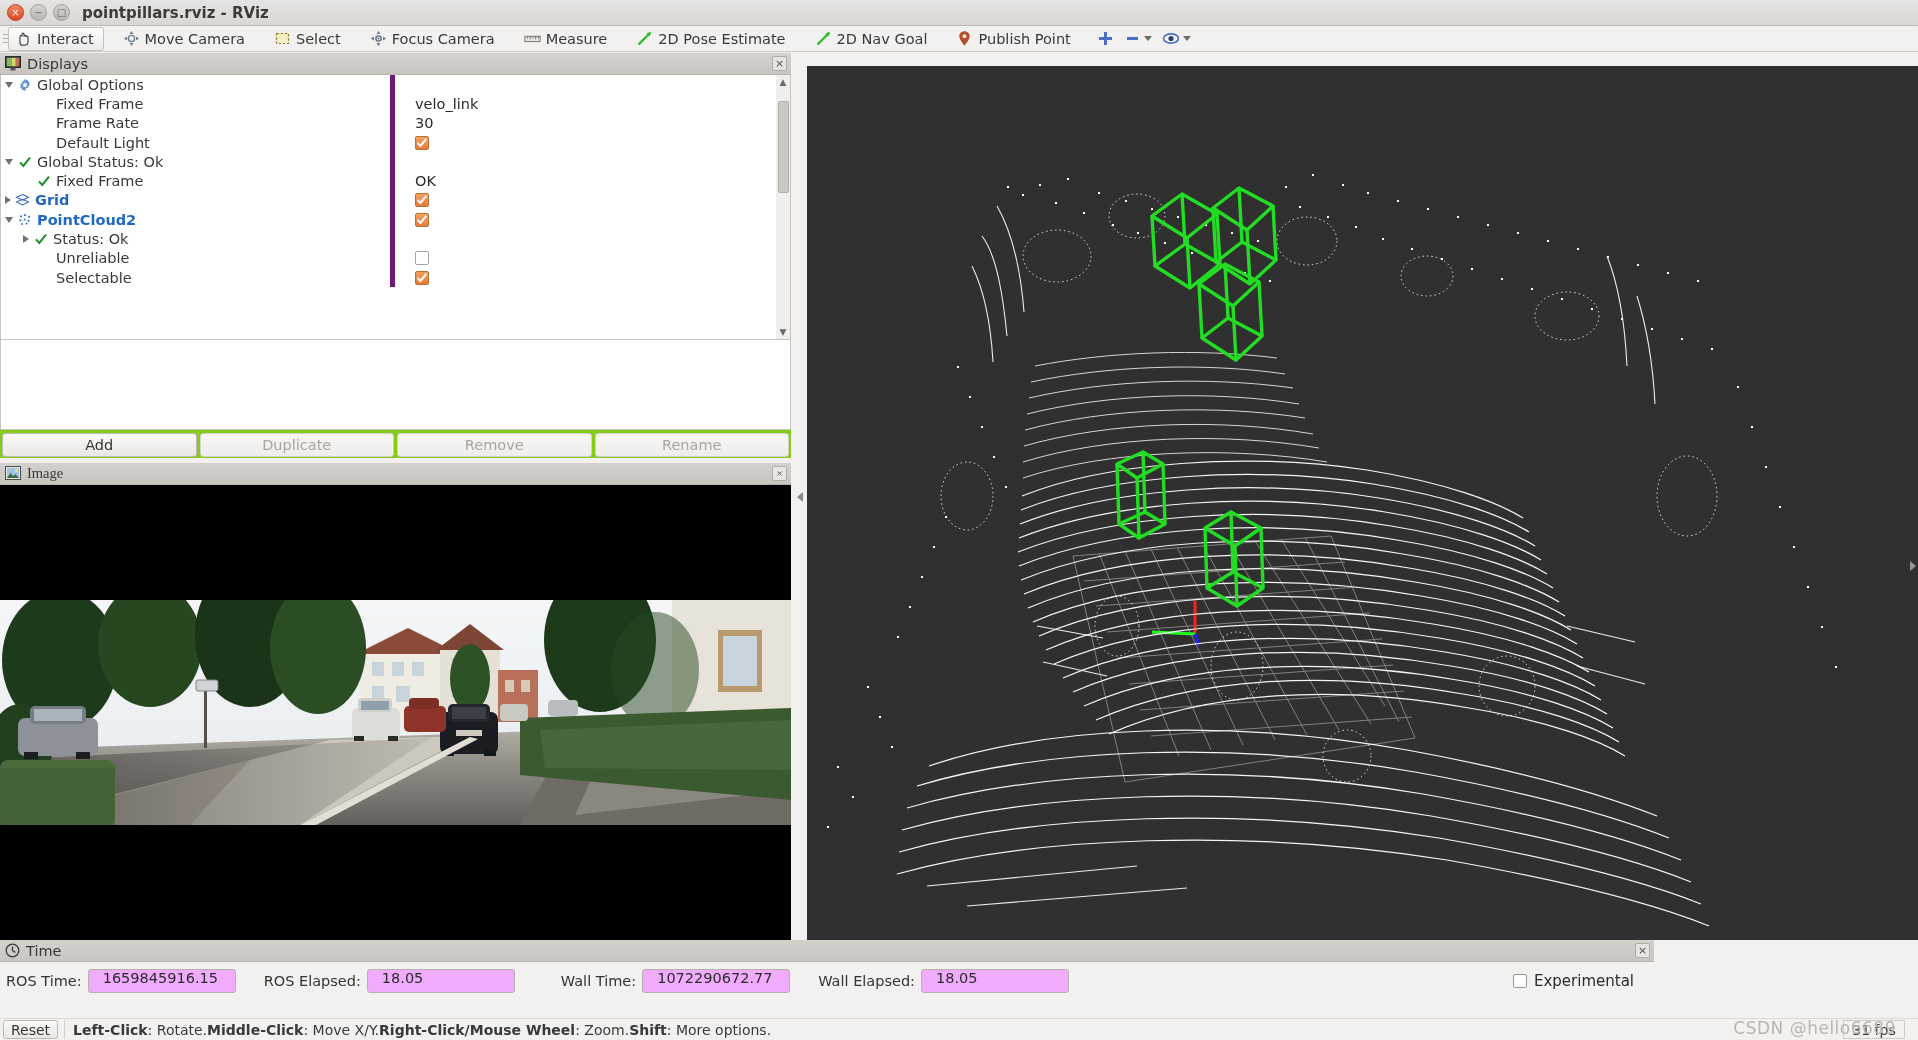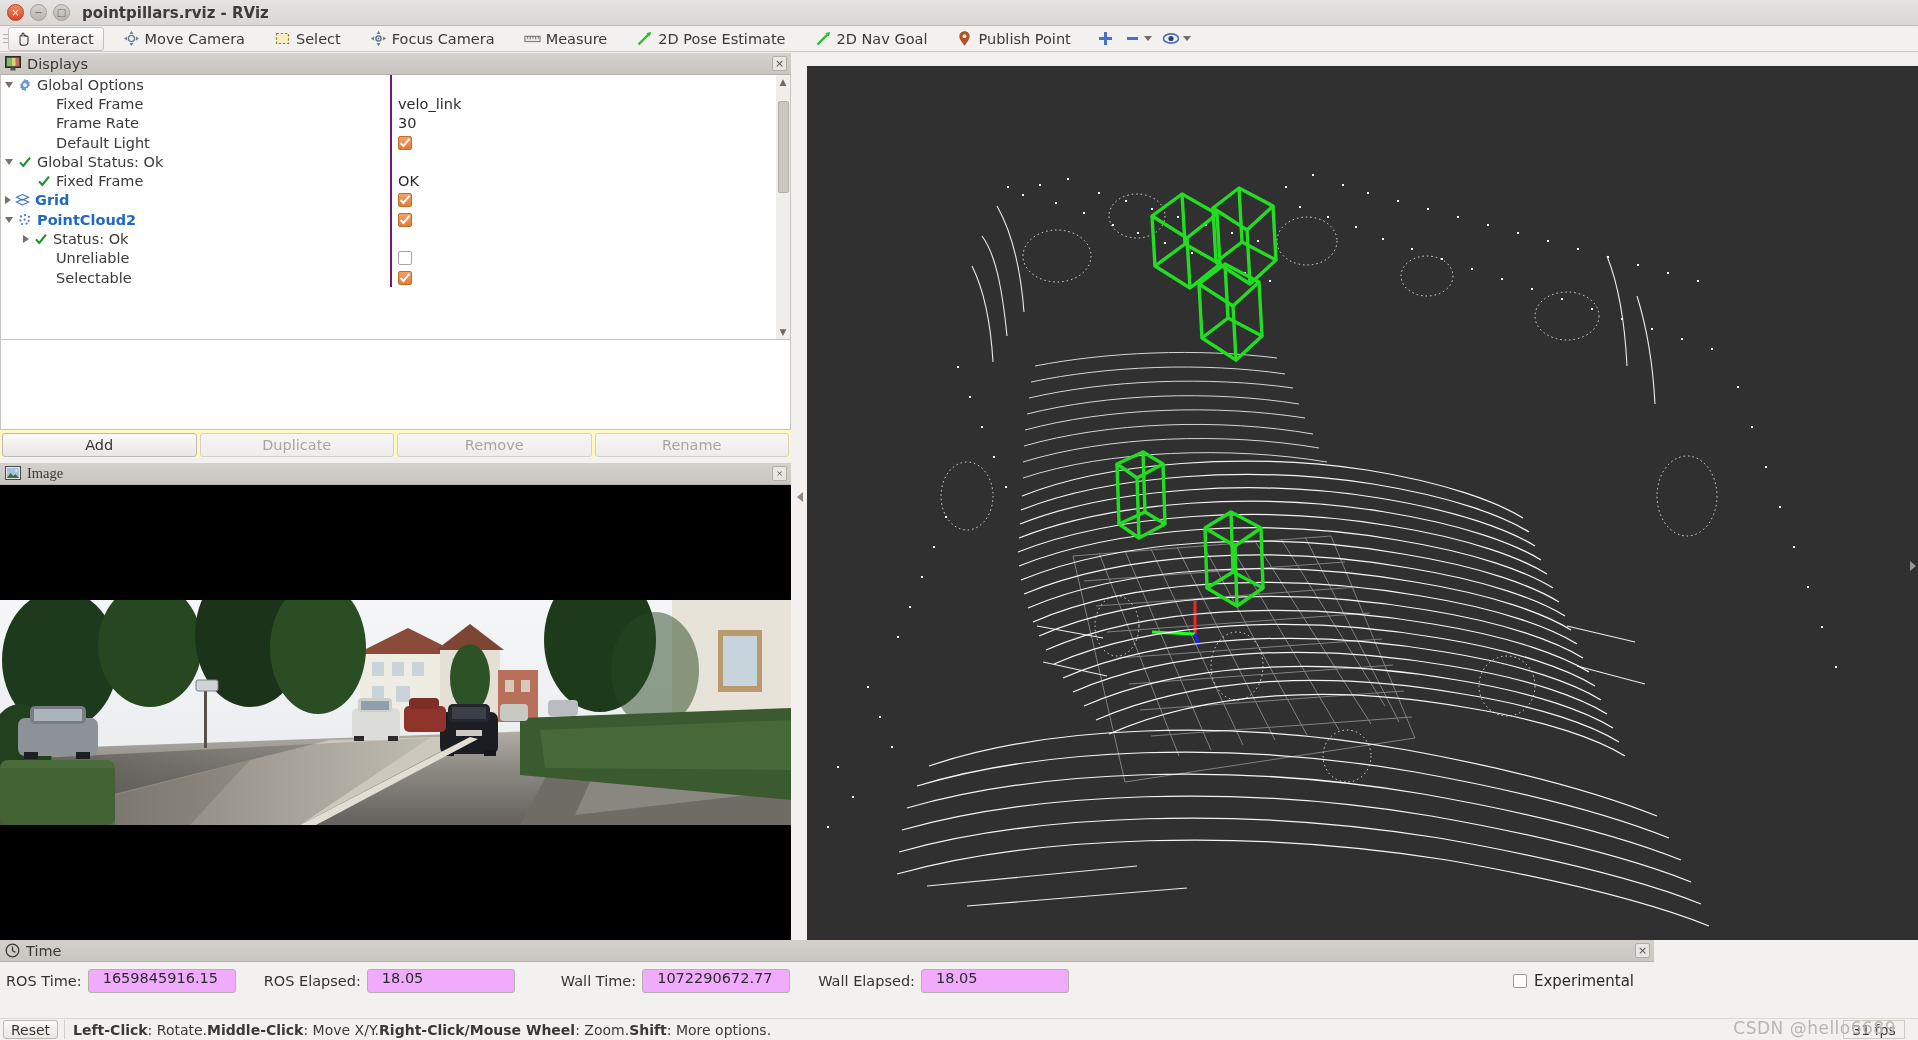--- a/index.html
+++ b/index.html
@@ -59,21 +59,21 @@
     position: absolute; right: 4px; top: 3px; width: 15px; height: 15px;
     background: #e8e5e2; border: 1px solid #b0aca8; border-radius: 2px;
     display:flex; align-items:center; justify-content:center; font-size:11px; color:#55504b; line-height:1;
   }
 
   
   #displays-wrap { position: relative; height: 265px; background: #fff; border: 1px solid #c8c4c0; border-top: none; overflow: hidden;}
   #tree { position: relative; }
   .trow { display: flex; align-items: center; height: 19.3px; font-size: 14.5px; position: relative;}
   .trow .namecell { width: 389px; display: flex; align-items: center; height: 100%; flex: 0 0 389px;}
-  .trow .valcell { flex: 1; display: flex; align-items: center; height: 100%; padding-left: 6px; border-left: 2px solid #701a75;}
+  .trow .valcell { flex: 1; display: flex; align-items: center; height: 100%; padding-left: 20px; border-left: 5px solid #701a75;}
   .arrow-d { width: 0;height:0;border-left:4.5px solid transparent;border-right:4.5px solid transparent;border-top:6px solid #76716c; margin-right:4px;}
   .arrow-r { width: 0;height:0;border-top:4.5px solid transparent;border-bottom:4.5px solid transparent;border-left:6px solid #76716c; margin-right:4px;}
   .indent0 { padding-left: 4px; } .indent1 { padding-left: 22px; }
   .tlabel { color:#3a3937; }
   .tlabel.link { color:#1f68c4; font-weight:bold; }
   .tcheck { width:14px;height:14px;border:1px solid #b8722c; border-radius:2px;
             background: linear-gradient(180deg,#f4a263 0%,#e8783a 100%);
             display:flex;align-items:center;justify-content:center;}
   .tcheck svg { width:12px;height:12px; }
   .tcheck.off { background:#fff; border:1px solid #a8a4a0; }
@@ -81,21 +81,21 @@
   .ico-sm { width:15px; height:15px; margin-right:5px; display:inline-flex; align-items:center; justify-content:center;}
   #tree-scroll {
     position:absolute; right:0; top:0; width: 14px; height: 100%;
     background:#f0eeec; border-left:1px solid #d2cecа;
   }
   #tree-thumb { position:absolute; right:1px; top:26px; width:11px; height:92px; background:#cbc7c3; border:1px solid #b3afab; border-radius:2px;}
   .scroll-arrow { position:absolute; right:1px; width:12px; height:12px; display:flex;align-items:center;justify-content:center; color:#6e6964; font-size:9px;}
 
   #displays-blank { height: 90px; background: #fff; border:1px solid #c8c4c0; border-top: none; }
 
-  #btnrow { height: 28px; display:flex; align-items:center; gap: 3px; padding: 2px 2px 0 2px; background:#fef9c3;}
+  #btnrow { height: 28px; display:flex; align-items:center; gap: 3px; padding: 2px 2px 0 2px; background:#84cc16;}
   .dbtn {
     flex: 1; height: 24px; border: 1px solid #bdb9b5; border-radius: 3px;
     background: linear-gradient(180deg,#fbfafa 0%,#e9e6e3 100%);
     font-size: 14.5px; color: #36352f; display:flex;align-items:center;justify-content:center;
   }
   .dbtn.disabled { color: #a9a5a1; background: linear-gradient(180deg,#f7f6f5 0%,#efedeb 100%); border-color:#d3cfcb;}
 
   
   #image-panel { position:absolute; left:0; top:410px; width: 791px; height: 477px; font-family: Liberation Serif, serif; }
   #image-view { width: 791px; height: 455px; background: #000; position: relative; overflow: hidden;}

